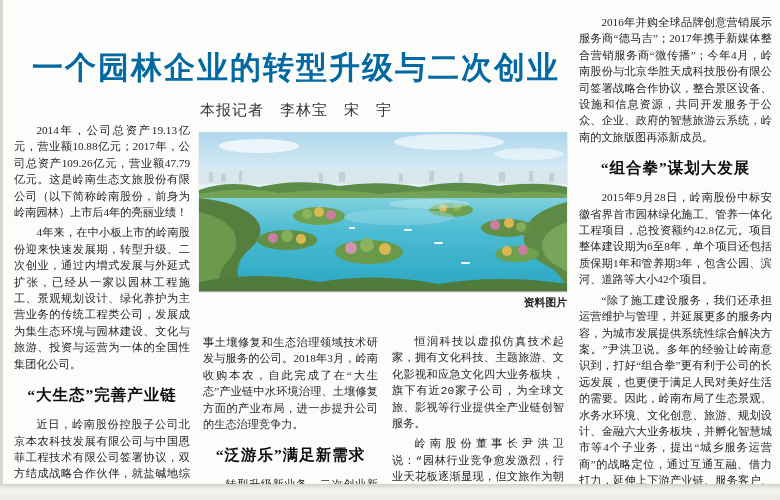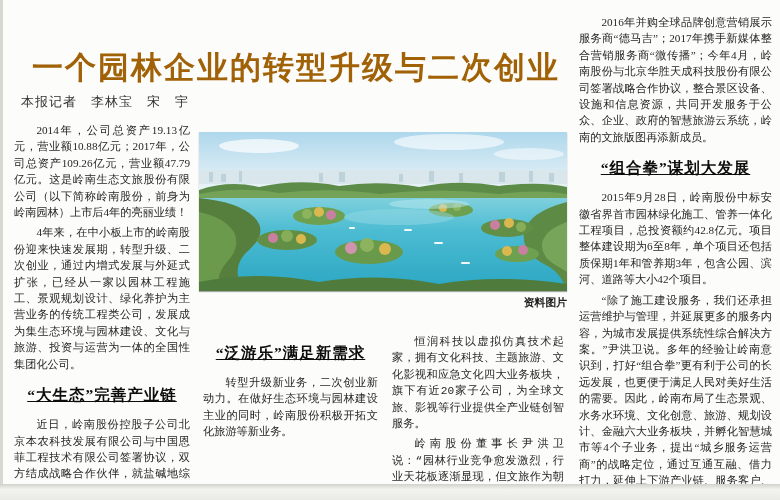--- a/index.html
+++ b/index.html
@@ -16,38 +16,37 @@
     overflow:hidden;
   }
   .bottom-edge{
     position:absolute;left:0;top:484px;width:780px;height:16px;
     background:linear-gradient(#d2d2cc, #f3f3f0 35%, #e9e9e5);
   }
   .headline{
     position:absolute;left:18px;top:26px;width:550px;height:52px;
     text-align:center;
     font-family:"Liberation Sans","DejaVu Sans",sans-serif;
-    font-weight:bold;font-size:31px;letter-spacing:2px;color:#a16207;
+    font-weight:bold;font-size:31px;letter-spacing:2px;color:#0369a1;
     white-space:nowrap;
   }
   .byline{
-    position:absolute;left:18px;top:93px;width:550px;
-    font-size:13px;color:#333;letter-spacing:1px;
+    position:absolute;left:18px;top:101px;width:550px;
+    text-align:center;font-size:15px;color:#333;letter-spacing:1px;
   }
   .col{
     position:absolute;font-size:11.2px;line-height:16.4px;color:#262626;
     text-align:justify;word-break:break-all;overflow:hidden;
   }
   .col p{margin:4px;text-indent:2em;}
   .subhead{
     text-indent:0 !important;text-align:center;
     font-weight:bold;font-size:15.5px;color:#0d0d0d;
     letter-spacing:1px;line-height:20px;
     padding:9px 0 7px 0;
-    text-decoration:underline;
   }
   #col1{left:7px;  top:118px; width:184px; height:372px;}
   #col2{left:196px; top:330px; width:183px; height:154px;}
   #col3{left:385px; top:330px; width:180px; height:154px;font-family:Liberation Mono, monospace;}
   #col4{left:572px; top:10px;  width:201px; height:474px;}
   .photo-wrap{
     position:absolute;left:196px;top:132px;width:368px;height:159px;
     box-shadow:0 1px 1px rgba(0,0,0,.35);
     overflow:hidden;background:#bfe0ee;
   }
@@ -154,20 +153,21 @@
       <ellipse cx="200" cy="85" rx="55" ry="8" fill="#9adce6" opacity="0.45"></ellipse>
       <ellipse cx="230" cy="72" rx="40" ry="5" fill="#bce9ef" opacity="0.5"></ellipse>
     </svg>
   </div>
 
   <div class="caption">
     <span class="credit">资料图片</span>
   </div>
 
   <div class="col" id="col2">
+    <p style="text-indent:0">事土壤修复和生态治理领域技术研发与服务的公司。2018年3月，岭南收购本农，自此完成了在“大生态”产业链中水环境治理、土壤修复方面的产业布局，进一步提升公司的生态治理竞争力。</p>
     <p class="subhead">“泛游乐”满足新需求</p>
     <p>转型升级新业务，二次创业新动力。在做好生态环境与园林建设主业的同时，岭南股份积极开拓文化旅游等新业务。</p>
 
   </div>
 
   <div class="col" id="col3">
     <p>恒润科技以虚拟仿真技术起家，拥有文化科技、主题旅游、文化影视和应急文化四大业务板块，旗下有近20家子公司，为全球文旅、影视等行业提供全产业链创智服务。</p>
     <p>岭南股份董事长尹洪卫说：“园林行业竞争愈发激烈，行业天花板逐渐显现，但文旅作为朝阳产业，不仅服务于人民对美好生活的需要，还可以推动传统产业转型升级。”恒润科技董事长刘军认为：“恒润强于技术和创意，岭南在资本和生态领域具有优势，这让双方在结合中找到新的增长点。”</p>
 
   </div>

